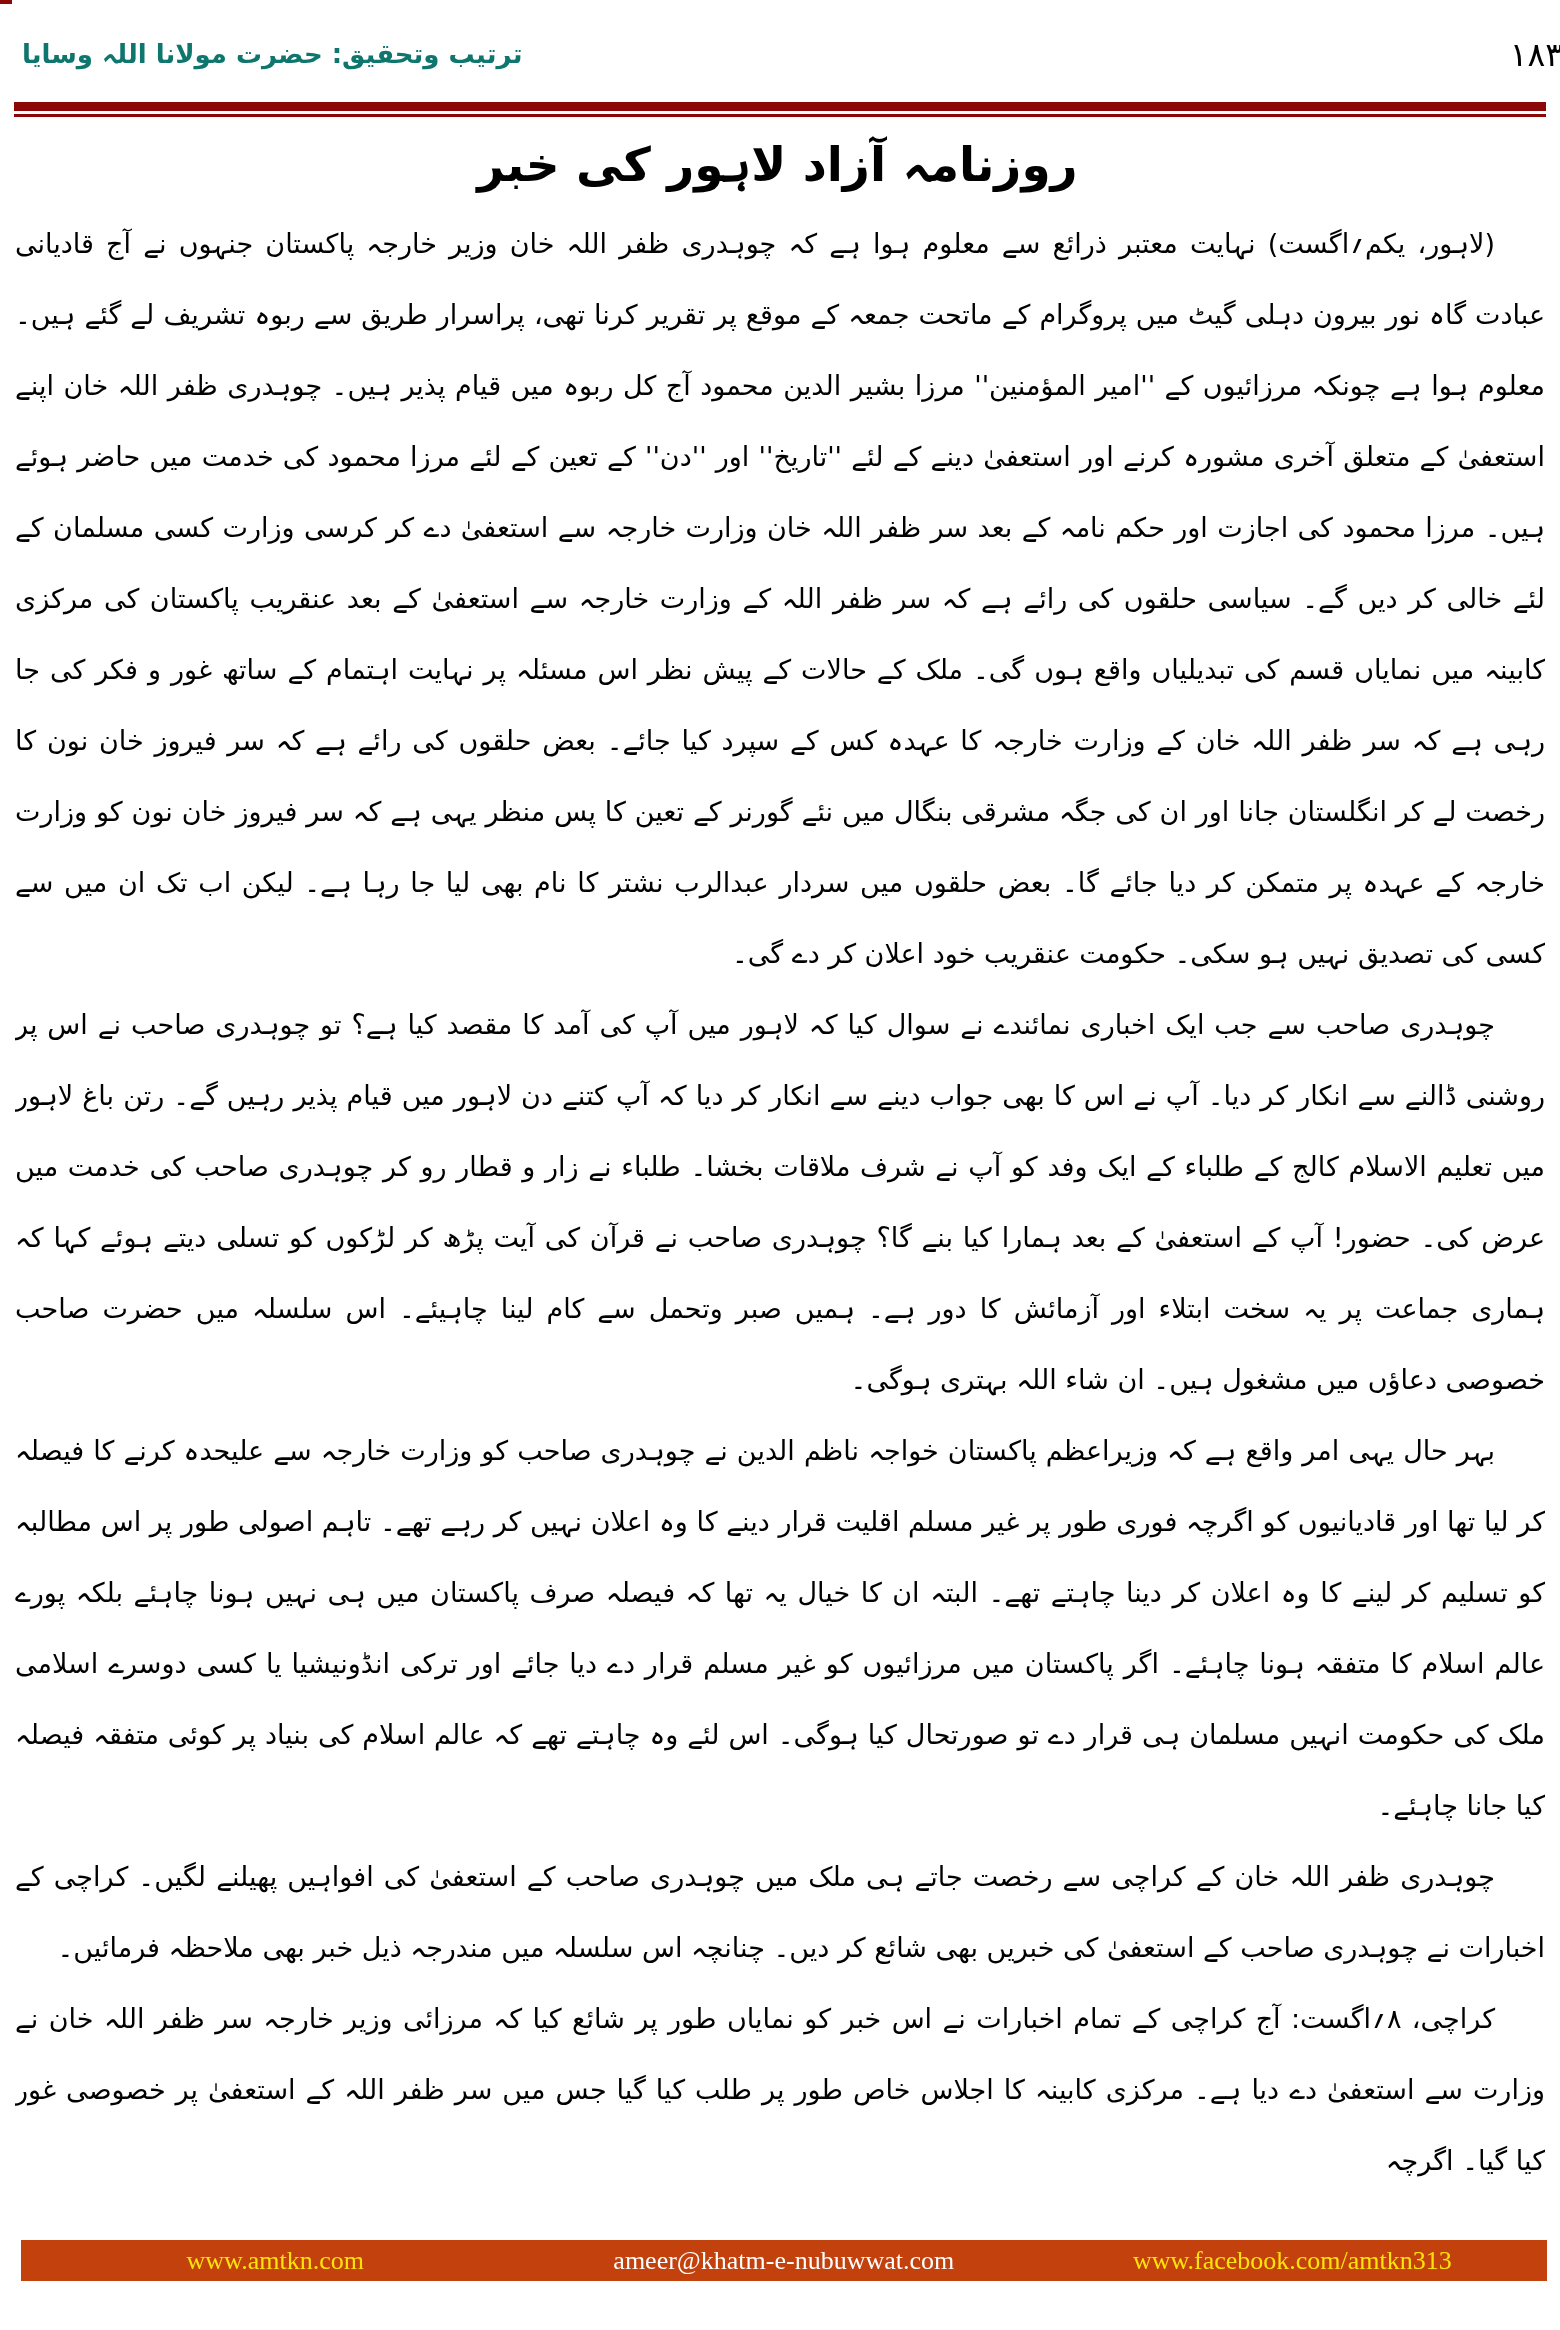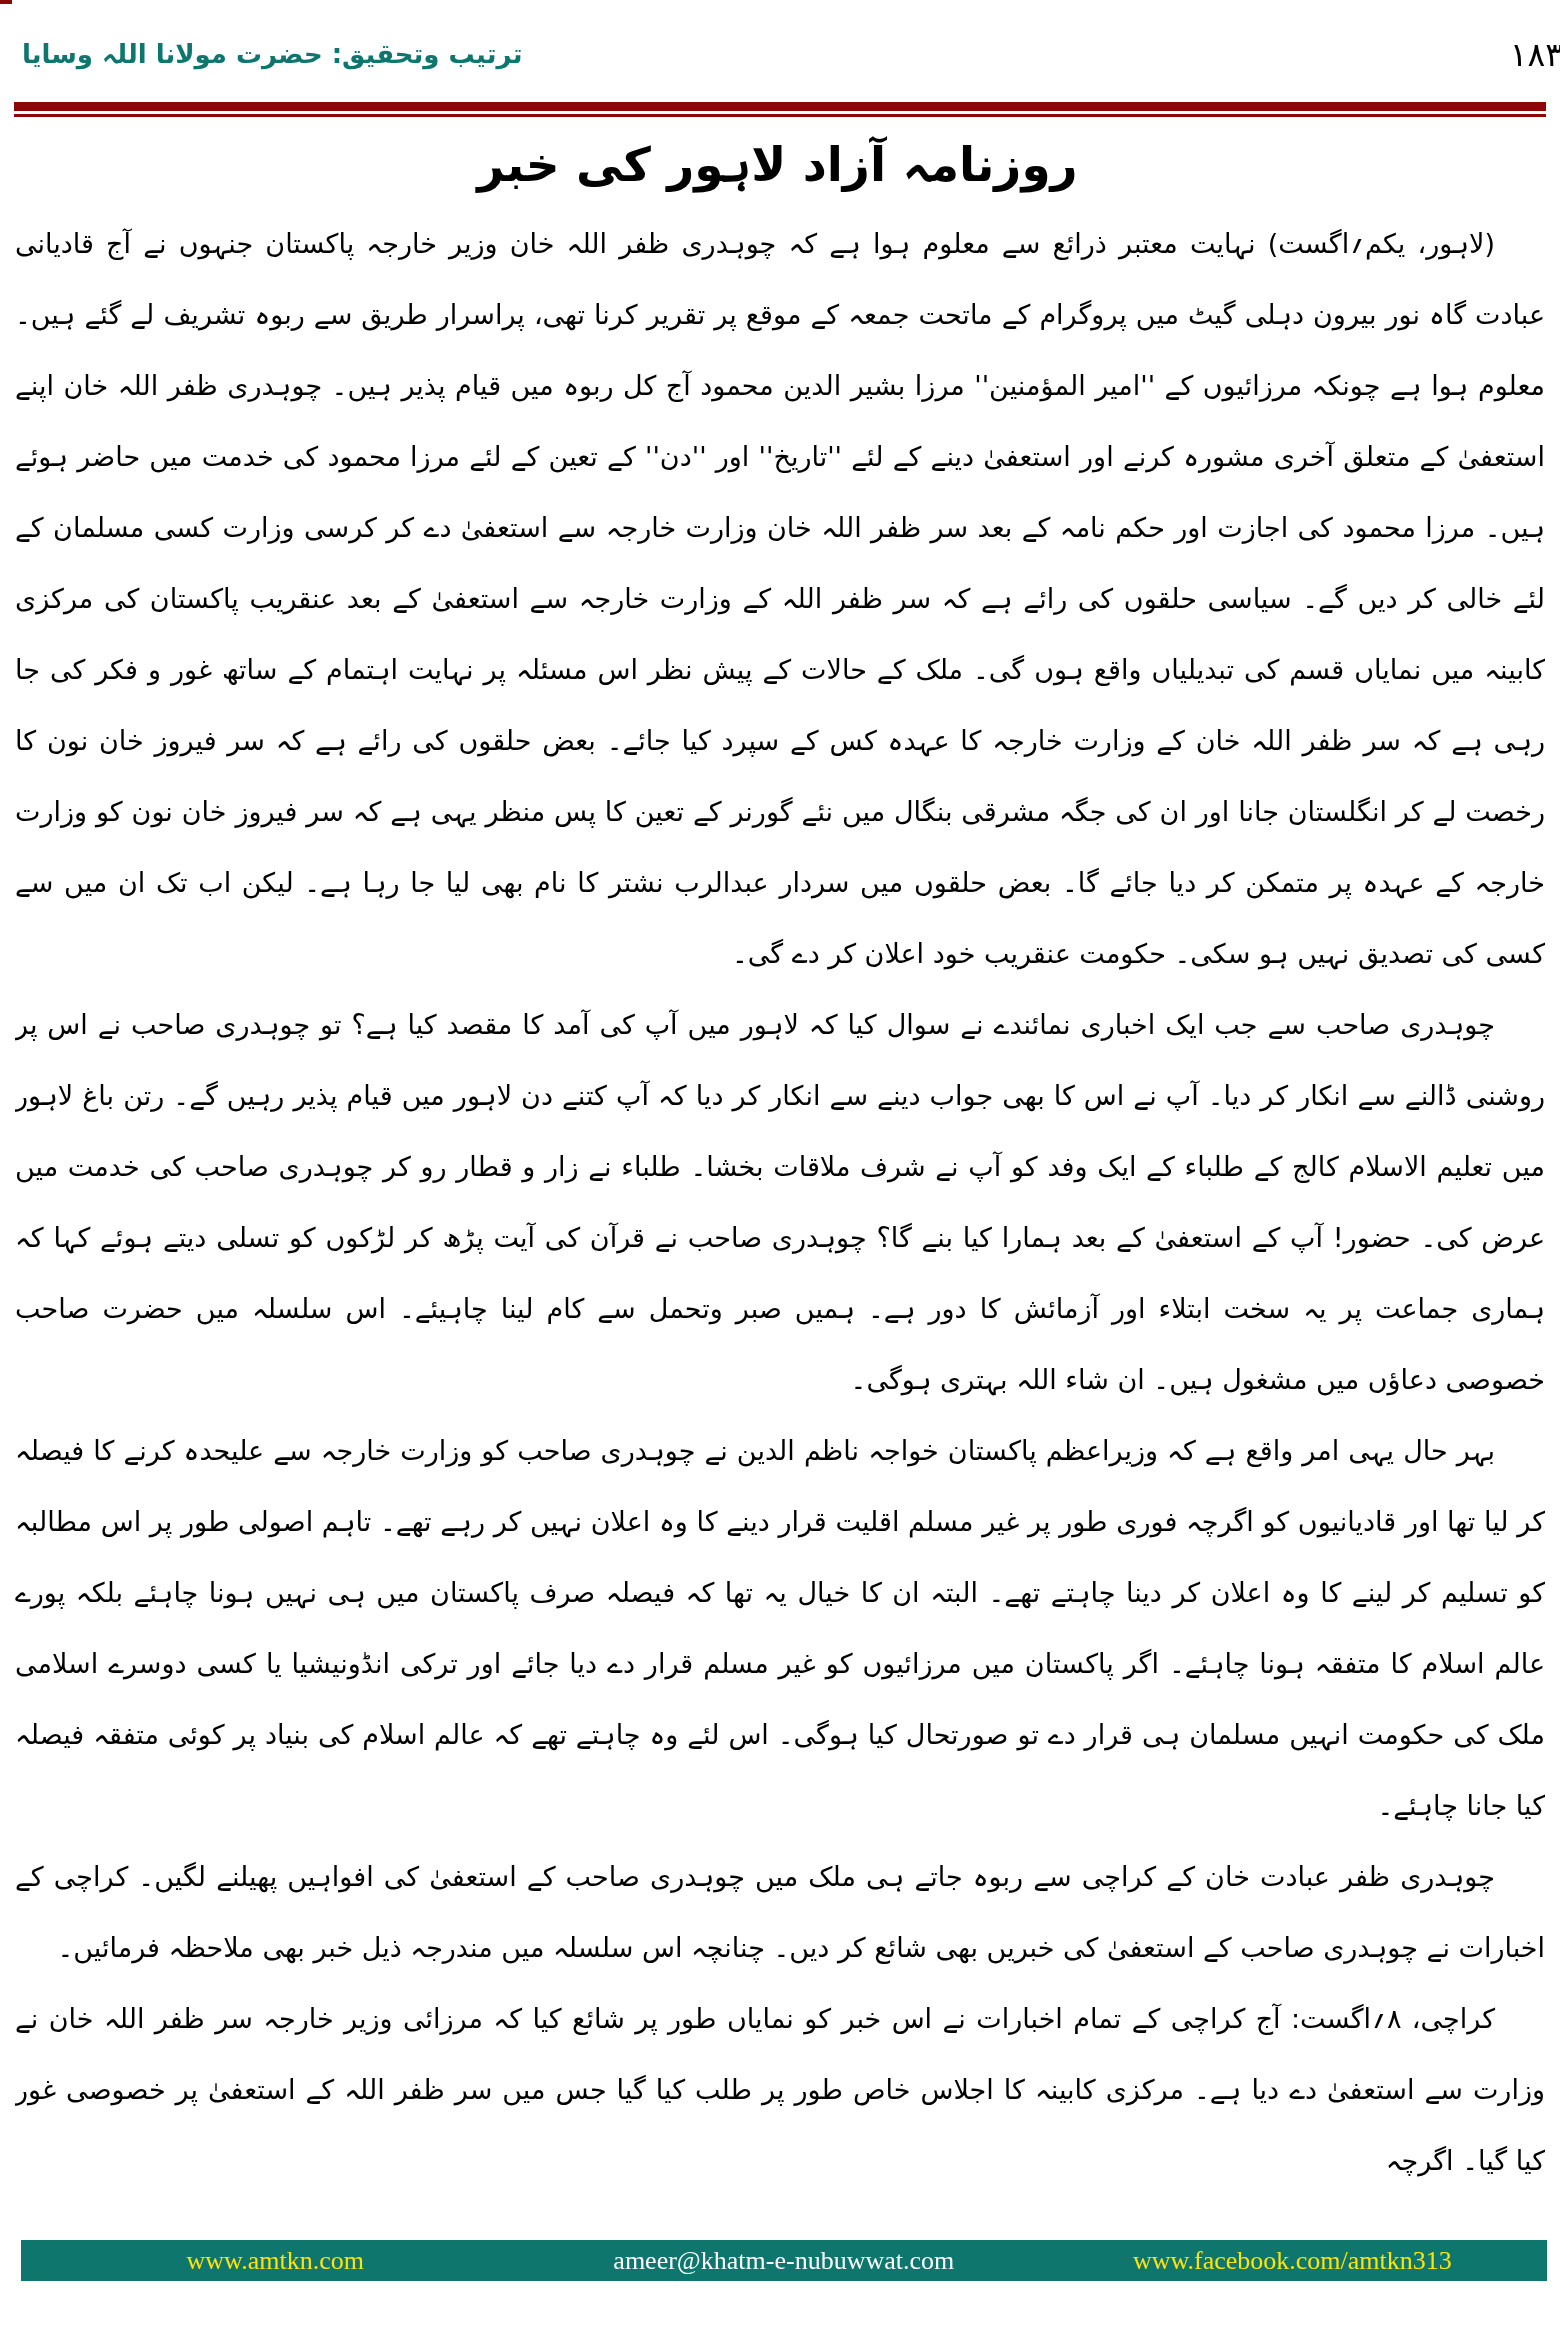--- a/index.html
+++ b/index.html
@@ -45,21 +45,21 @@
   .content p{
     margin:0;
     font-size:27px;color:#000;
     line-height:71px;
     text-align:justify;
     text-indent:50px;
   }
   
   .footer{
     position:absolute;top:2240px;left:21px;right:13.4px;height:41px;
-    background:#0f766e;
+    background:#c2410c;
     display:flex;align-items:center;
     font-family:"Liberation Serif", serif;
   }
   .footer .slot{flex:1;text-align:center;font-size:26px;white-space:nowrap;}
   .footer .yellow{color:#ffe40a;}
   .footer .white{color:#ffffff;}
 </style>
 </head>
 <body>
 
@@ -79,21 +79,21 @@
   <div class="content">
 
     <section>
       <h2 class="section-heading">روزنامہ آزاد لاہور کی خبر</h2>
       <p>(لاہور، یکم؍اگست) نہایت معتبر ذرائع سے معلوم ہوا ہے کہ چوہدری ظفر اللہ خان وزیر خارجہ پاکستان جنہوں نے آج قادیانی عبادت گاہ نور بیرون دہلی گیٹ میں پروگرام کے ماتحت جمعہ کے موقع پر تقریر کرنا تھی، پراسرار طریق سے ربوہ تشریف لے گئے ہیں۔ معلوم ہوا ہے چونکہ مرزائیوں کے ''امیر المؤمنین'' مرزا بشیر الدین محمود آج کل ربوہ میں قیام پذیر ہیں۔ چوہدری ظفر اللہ خان اپنے استعفیٰ کے متعلق آخری مشورہ کرنے اور استعفیٰ دینے کے لئے ''تاریخ'' اور ''دن'' کے تعین کے لئے مرزا محمود کی خدمت میں حاضر ہوئے ہیں۔ مرزا محمود کی اجازت اور حکم نامہ کے بعد سر ظفر اللہ خان وزارت خارجہ سے استعفیٰ دے کر کرسی وزارت کسی مسلمان کے لئے خالی کر دیں گے۔ سیاسی حلقوں کی رائے ہے کہ سر ظفر اللہ کے وزارت خارجہ سے استعفیٰ کے بعد عنقریب پاکستان کی مرکزی کابینہ میں نمایاں قسم کی تبدیلیاں واقع ہوں گی۔ ملک کے حالات کے پیش نظر اس مسئلہ پر نہایت اہتمام کے ساتھ غور و فکر کی جا رہی ہے کہ سر ظفر اللہ خان کے وزارت خارجہ کا عہدہ کس کے سپرد کیا جائے۔ بعض حلقوں کی رائے ہے کہ سر فیروز خان نون کا رخصت لے کر انگلستان جانا اور ان کی جگہ مشرقی بنگال میں نئے گورنر کے تعین کا پس منظر یہی ہے کہ سر فیروز خان نون کو وزارت خارجہ کے عہدہ پر متمکن کر دیا جائے گا۔ بعض حلقوں میں سردار عبدالرب نشتر کا نام بھی لیا جا رہا ہے۔ لیکن اب تک ان میں سے کسی کی تصدیق نہیں ہو سکی۔ حکومت عنقریب خود اعلان کر دے گی۔</p>
       <p>چوہدری صاحب سے جب ایک اخباری نمائندے نے سوال کیا کہ لاہور میں آپ کی آمد کا مقصد کیا ہے؟ تو چوہدری صاحب نے اس پر روشنی ڈالنے سے انکار کر دیا۔ آپ نے اس کا بھی جواب دینے سے انکار کر دیا کہ آپ کتنے دن لاہور میں قیام پذیر رہیں گے۔ رتن باغ لاہور میں تعلیم الاسلام کالج کے طلباء کے ایک وفد کو آپ نے شرف ملاقات بخشا۔ طلباء نے زار و قطار رو کر چوہدری صاحب کی خدمت میں عرض کی۔ حضور! آپ کے استعفیٰ کے بعد ہمارا کیا بنے گا؟ چوہدری صاحب نے قرآن کی آیت پڑھ کر لڑکوں کو تسلی دیتے ہوئے کہا کہ ہماری جماعت پر یہ سخت ابتلاء اور آزمائش کا دور ہے۔ ہمیں صبر وتحمل سے کام لینا چاہیئے۔ اس سلسلہ میں حضرت صاحب خصوصی دعاؤں میں مشغول ہیں۔ ان شاء اللہ بہتری ہوگی۔</p>
     </section>
 
     <section>
       <p>بہر حال یہی امر واقع ہے کہ وزیراعظم پاکستان خواجہ ناظم الدین نے چوہدری صاحب کو وزارت خارجہ سے علیحدہ کرنے کا فیصلہ کر لیا تھا اور قادیانیوں کو اگرچہ فوری طور پر غیر مسلم اقلیت قرار دینے کا وہ اعلان نہیں کر رہے تھے۔ تاہم اصولی طور پر اس مطالبہ کو تسلیم کر لینے کا وہ اعلان کر دینا چاہتے تھے۔ البتہ ان کا خیال یہ تھا کہ فیصلہ صرف پاکستان میں ہی نہیں ہونا چاہئے بلکہ پورے عالم اسلام کا متفقہ ہونا چاہئے۔ اگر پاکستان میں مرزائیوں کو غیر مسلم قرار دے دیا جائے اور ترکی انڈونیشیا یا کسی دوسرے اسلامی ملک کی حکومت انہیں مسلمان ہی قرار دے تو صورتحال کیا ہوگی۔ اس لئے وہ چاہتے تھے کہ عالم اسلام کی بنیاد پر کوئی متفقہ فیصلہ کیا جانا چاہئے۔</p>
-      <p>چوہدری ظفر عبادت خان کے کراچی سے ربوہ جاتے ہی ملک میں چوہدری صاحب کے استعفیٰ کی افواہیں پھیلنے لگیں۔ کراچی کے اخبارات نے چوہدری صاحب کے استعفیٰ کی خبریں بھی شائع کر دیں۔ چنانچہ اس سلسلہ میں مندرجہ ذیل خبر بھی ملاحظہ فرمائیں۔</p>
+      <p>چوہدری ظفر اللہ خان کے کراچی سے رخصت جاتے ہی ملک میں چوہدری صاحب کے استعفیٰ کی افواہیں پھیلنے لگیں۔ کراچی کے اخبارات نے چوہدری صاحب کے استعفیٰ کی خبریں بھی شائع کر دیں۔ چنانچہ اس سلسلہ میں مندرجہ ذیل خبر بھی ملاحظہ فرمائیں۔</p>
       <p>کراچی، ۸؍اگست: آج کراچی کے تمام اخبارات نے اس خبر کو نمایاں طور پر شائع کیا کہ مرزائی وزیر خارجہ سر ظفر اللہ خان نے وزارت سے استعفیٰ دے دیا ہے۔ مرکزی کابینہ کا اجلاس خاص طور پر طلب کیا گیا جس میں سر ظفر اللہ کے استعفیٰ پر خصوصی غور کیا گیا۔ اگرچہ</p>
     </section>
 
   </div>
 
   <div class="footer" dir="ltr">
     <div class="slot yellow">www.amtkn.com</div>
     <div class="slot white">ameer@khatm-e-nubuwwat.com</div>
     <div class="slot yellow">www.facebook.com/amtkn313</div>
   </div>

